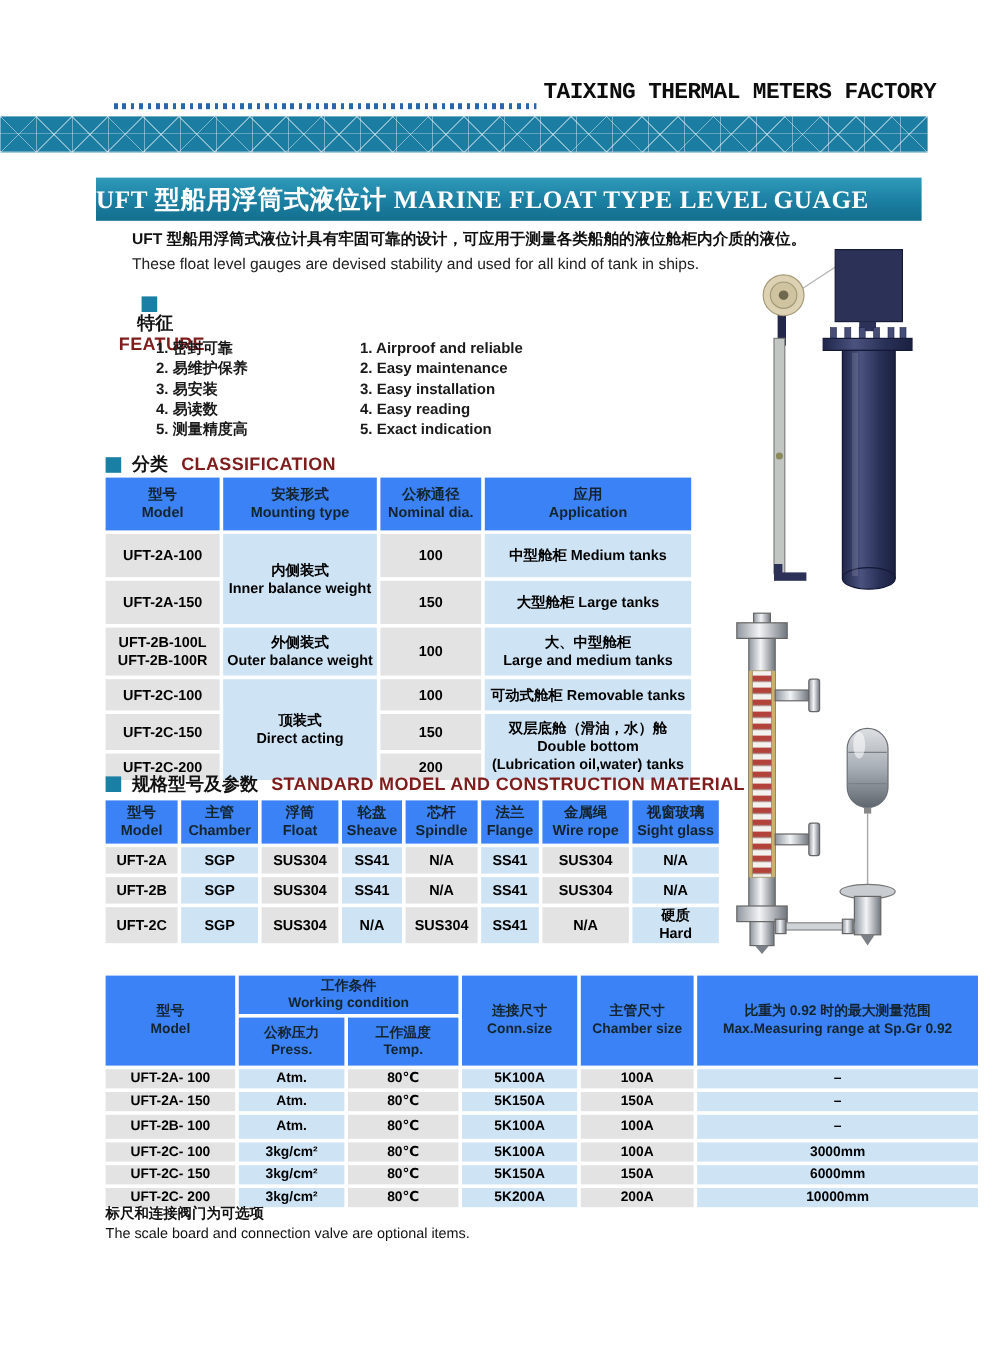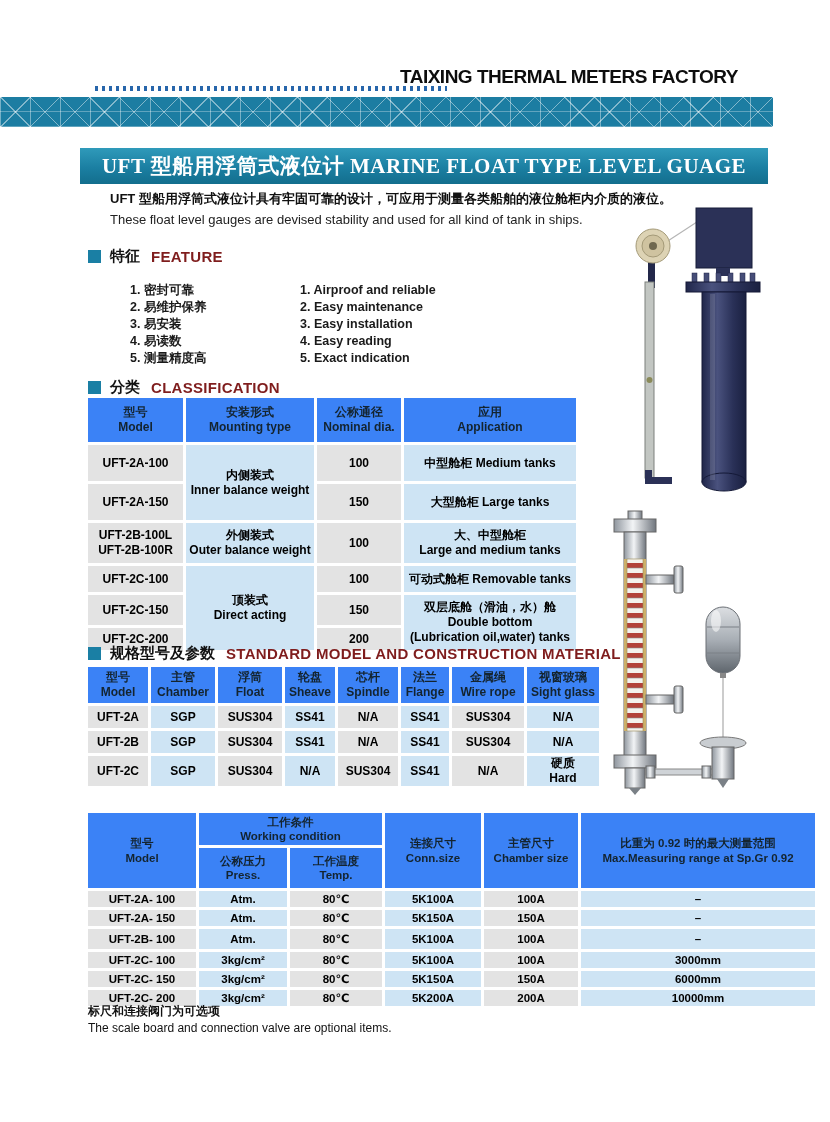--- a/index.html
+++ b/index.html
@@ -2,33 +2,33 @@
 <html><head>
 <meta charset="utf-8">
 <style>
   html,body{margin:0;padding:0;background:#fff;}
   .page{position:relative;width:830px;height:1122px;background:#ffffff;overflow:hidden;
         font-family:"Liberation Sans","DejaVu Sans",sans-serif;color:#111;}
 
   
   .dotline{position:absolute;left:95px;top:86px;width:352px;height:5px;
     background-image:repeating-linear-gradient(90deg,#2866ab 0 3px,transparent 3px 7px);}
-  .company{position:absolute;left:400px;top:66px;width:380px;margin:0;text-align:left;
-    font-size:19px;font-weight:bold;letter-spacing:-0.5px;color:#0d0d0d;white-space:nowrap;}
+  .company{position:absolute;left:400px;top:66px;width:380px;margin:0;text-align:right;
+    font-size:19px;font-weight:bold;letter-spacing:-0.5px;color:#0d0d0d;white-space:nowrap;font-family:Liberation Mono, monospace;}
   .xband{position:absolute;left:0;top:97px;width:773px;height:30px;background-color:#1c7da2;
     background-image:
       repeating-linear-gradient(45deg,rgba(255,255,255,.45) 0 1px,transparent 1px 21px),
       repeating-linear-gradient(135deg,rgba(255,255,255,.45) 0 1px,transparent 1px 21px),
       repeating-linear-gradient(90deg,rgba(255,255,255,.40) 0 1px,transparent 1px 30px),
       repeating-linear-gradient(0deg,rgba(255,255,255,.30) 0 1px,transparent 1px 15px);}
 
   
   .banner{position:absolute;left:80px;top:148px;width:688px;height:36px;
     background:linear-gradient(180deg,#2f9aba 0%,#1b7fa2 55%,#136e8d 100%);
-    display:flex;align-items:center;justify-content:center;}
+    display:flex;align-items:center;justify-content:flex-start;}
   .banner span{font-family:"Liberation Serif","DejaVu Serif",serif;font-weight:bold;
     font-size:21px;color:#ffffff;letter-spacing:.5px;white-space:nowrap;}
 
   .intro-zh{position:absolute;left:110px;top:190px;margin:0;font-size:13px;font-weight:bold;color:#111;}
   .intro-en{position:absolute;left:110px;top:212px;margin:0;font-size:13px;color:#222;}
 
   
   .sec-head{position:absolute;display:flex;align-items:center;}
   .bullet{width:13px;height:13px;background:#1a7fa4;margin-right:9px;flex:none;}
   .sec-head .zh{font-size:15px;font-weight:bold;color:#111;}
@@ -71,21 +71,21 @@
   <h1 class="company">TAIXING THERMAL METERS FACTORY</h1>
   <div class="xband"></div>
 
   <div class="banner">
     <span>UFT 型船用浮筒式液位计 MARINE FLOAT TYPE LEVEL GUAGE</span>
   </div>
 
   <p class="intro-zh">UFT 型船用浮筒式液位计具有牢固可靠的设计，可应用于测量各类船舶的液位舱柜内介质的液位。</p>
   <p class="intro-en">These float level gauges are devised stability and used for all kind of tank in ships.</p>
 
-  <div class="sec-head" style="left:88px;top:247px;">
+  <div class="sec-head" style="left:88px;top:247px;flex-direction:column;">
     <span class="bullet"></span>
     <span class="zh">特征</span>
     <span class="en">FEATURE</span>
   </div>
   <ul class="feat feat-zh">
     <li>1. 密封可靠</li>
     <li>2. 易维护保养</li>
     <li>3. 易安装</li>
     <li>4. 易读数</li>
     <li>5. 测量精度高</li>

